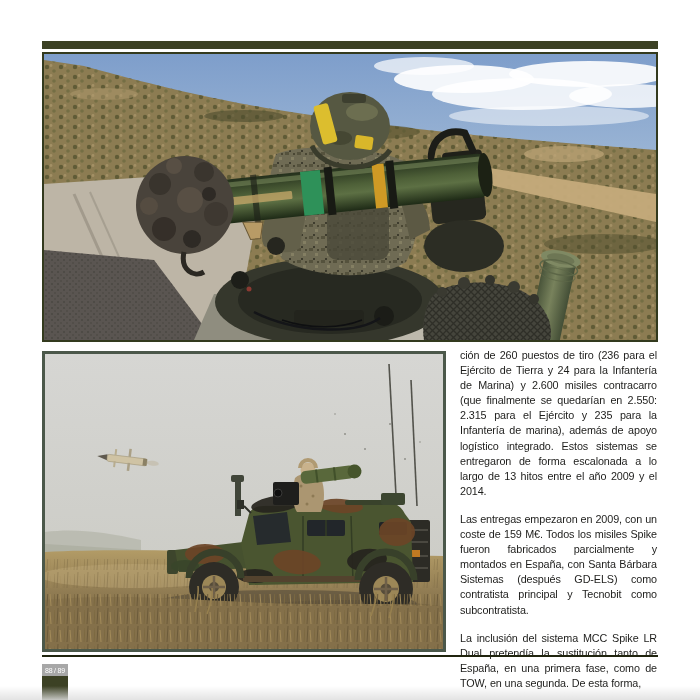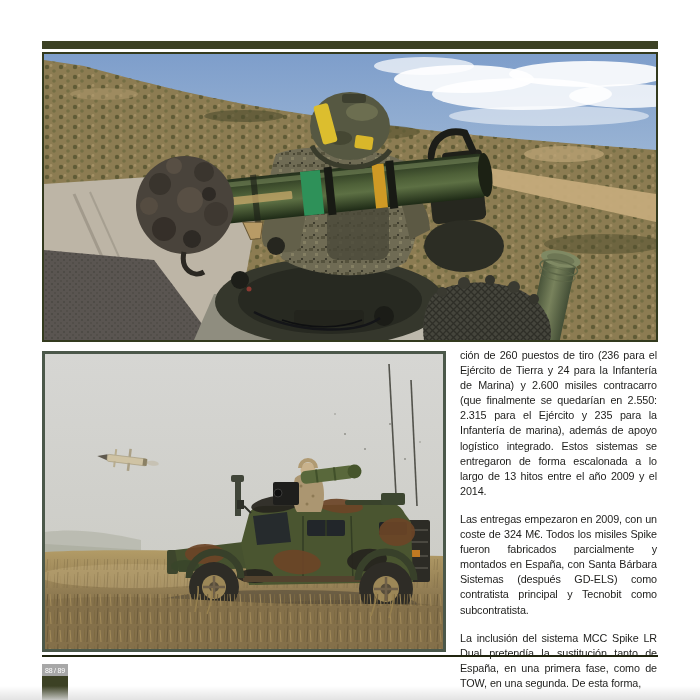--- a/index.html
+++ b/index.html
@@ -313,21 +313,21 @@
       <g>
         <path d="M0,246 C60,240 120,244 200,248 C280,252 340,248 398,252 L398,295 L0,295 Z" fill="#84704a"></path>
         <rect x="0" y="240" width="398" height="55" fill="url(#grassPat)"></rect>
         <path d="M150,258 C152,246 154,240 153,232 M162,260 C166,248 168,242 167,234 M326,262 C330,250 332,244 331,238 M344,264 C348,252 349,246 348,240" stroke="#97804f" stroke-width="1.5" fill="none"></path>
       </g>
     </svg>
   </figure>
 
   <div class="text-col">
     <p>ción de 260 puestos de tiro (236 para el Ejército de Tierra y 24 para la Infantería de Marina) y 2.600 misiles contracarro (que finalmente se quedarían en 2.550: 2.315 para el Ejército y 235 para la Infantería de marina), además de apoyo logístico inte­grado. Estos sistemas se entregaron de forma escalonada a lo largo de 13 hitos entre el año 2009 y el 2014.</p>
-    <p>Las entregas empezaron en 2009, con un coste de 324 M€. Todos los misiles Spike fueron fabricados parcialmente y montados en España, con Santa Bárbara Sistemas (después GD-ELS) como contratista princi­pal y Tecnobit como subcontratista.</p>
+    <p>Las entregas empezaron en 2009, con un coste de 159 M€. Todos los misiles Spike fueron fabricados parcialmente y montados en España, con Santa Bárbara Sistemas (después GD-ELS) como contratista princi­pal y Tecnobit como subcontratista.</p>
     <p>La inclusión del sistema MCC Spike LR Dual pretendía la sustitución tanto de España, en una primera fase, como de TOW, en una segunda. De esta forma,</p>
   </div>
 
   <div class="footer-rule"></div>
   <div class="footer-tab">
     <div class="footer-tab-gray">
       <span>88 / 89</span>
     </div>
     <div class="footer-tab-olive"></div>
   </div>

